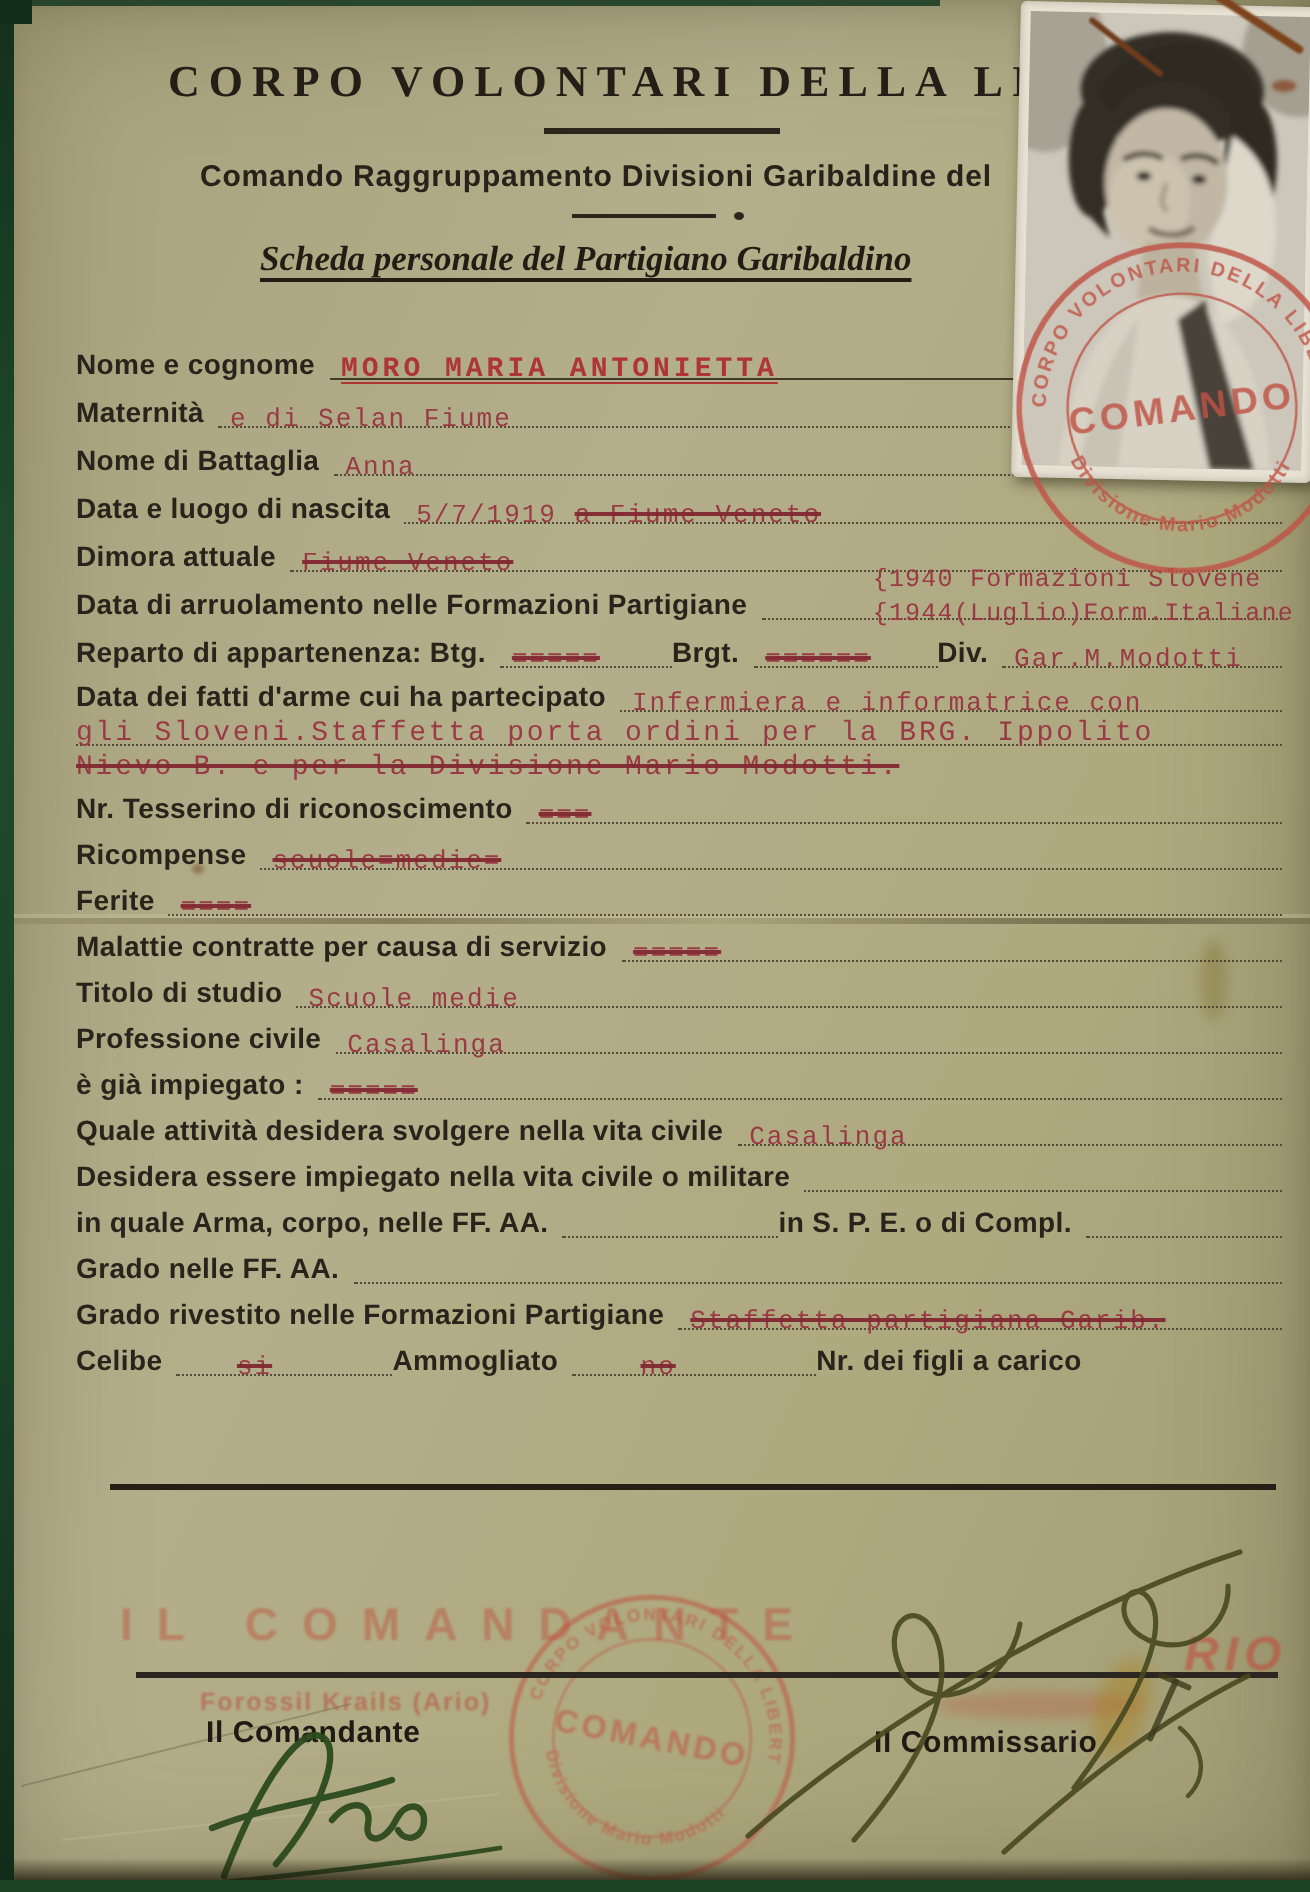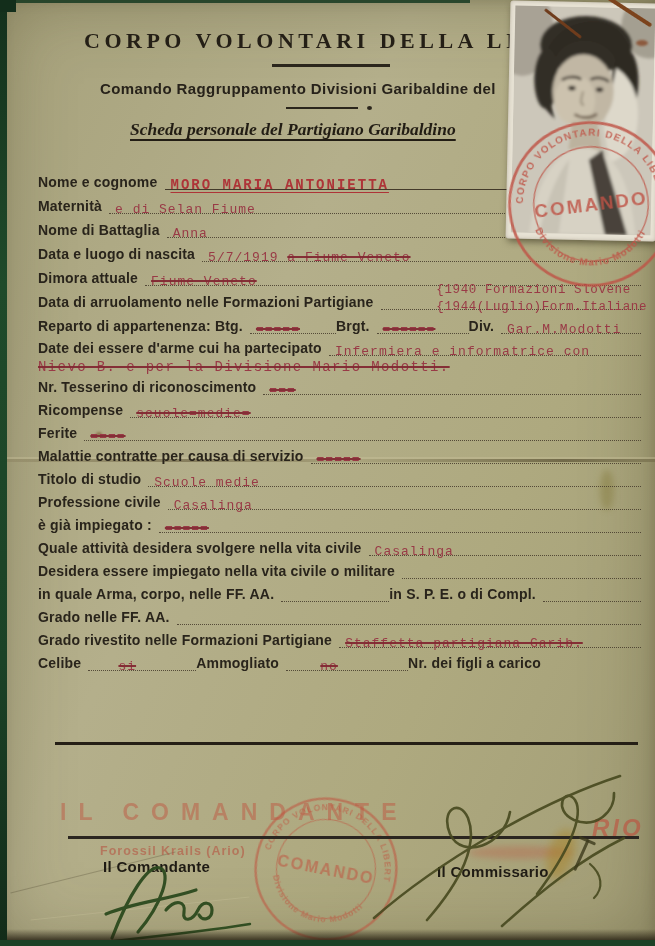--- a/index.html
+++ b/index.html
@@ -220,24 +220,27 @@
       <span class="line w95">
         <span class="typed struck">======</span>
       </span>
       <span class="lbl">Div.</span>
       <span class="line">
         <span class="typed">Gar.M.Modotti</span>
       </span>
     </div>
 
     <div class="row fatti">
-      <span class="lbl">Date dei essere d'arme cui ha partecipato</span>
+      <span class="lbl">Data dei fatti d'arme cui ha partecipato</span>
       <span class="line">
         <span class="typed">Infermiera e informatrice con</span>
       </span>
+    </div>
+    <div class="tline u">
+      <span class="typed-full">gli Sloveni.Staffetta porta ordini per la BRG. Ippolito</span>
     </div>
     <div class="tline">
       <span class="typed-full struck">Nievo B. e per la Divisione Mario Modotti.</span>
     </div>
 
     <div class="row h23">
       <span class="lbl">Nr. Tesserino di riconoscimento</span>
       <span class="line">
         <span class="typed struck">===</span>
       </span>

